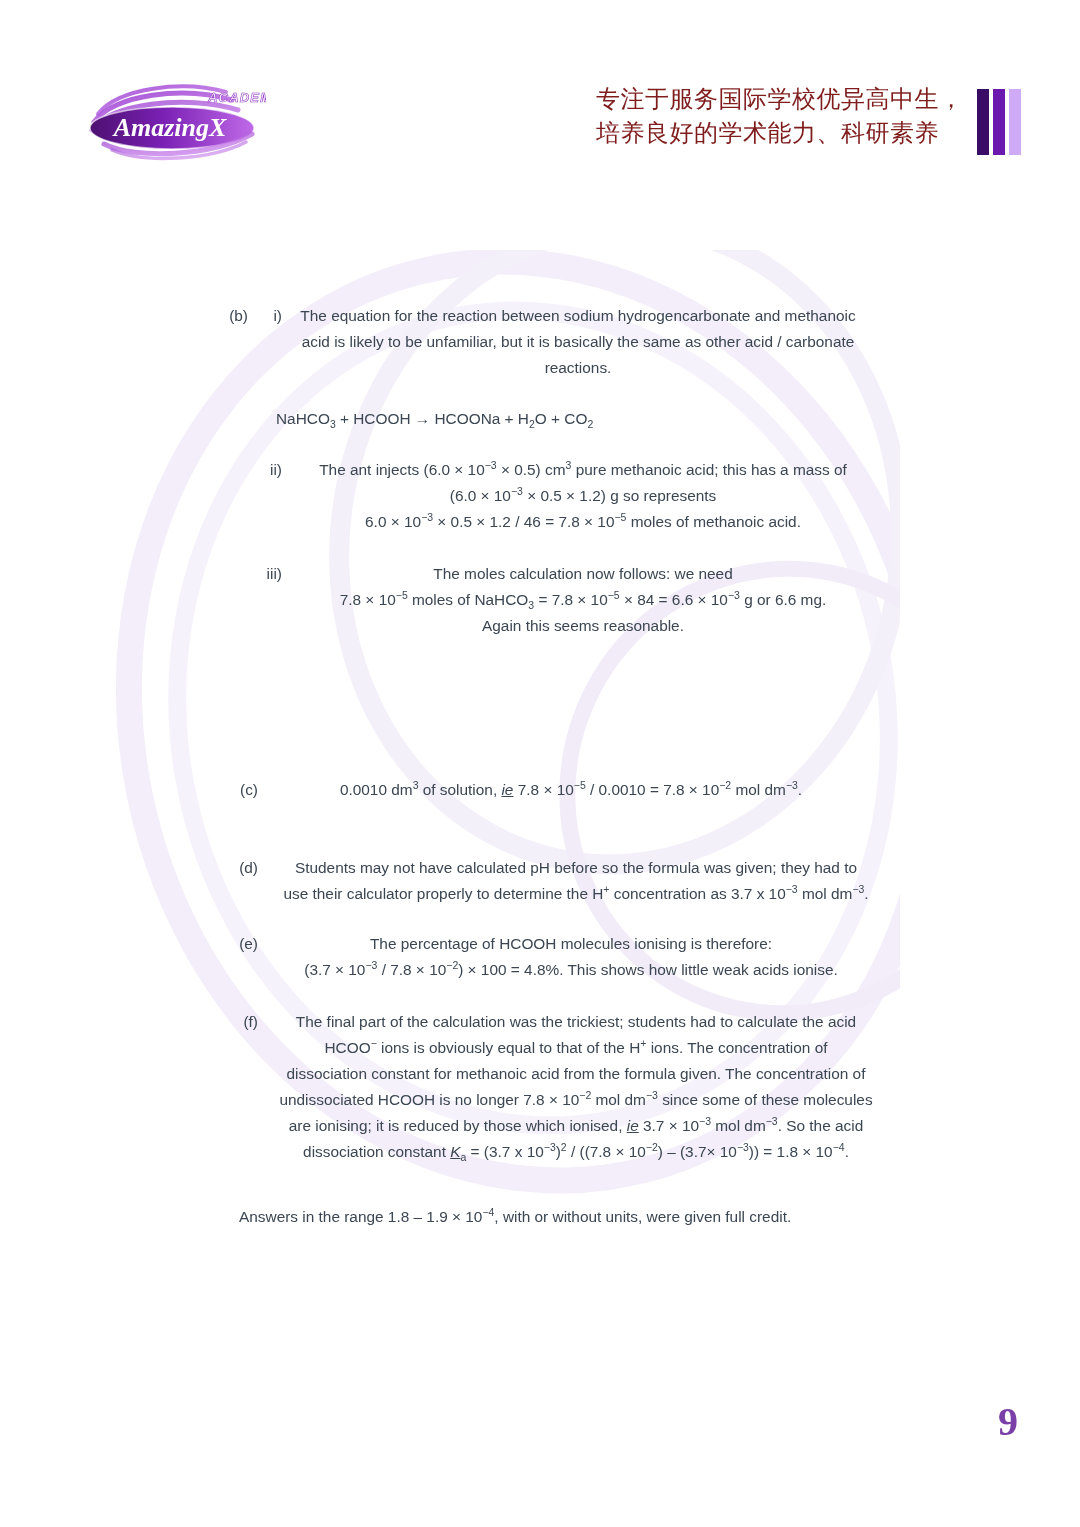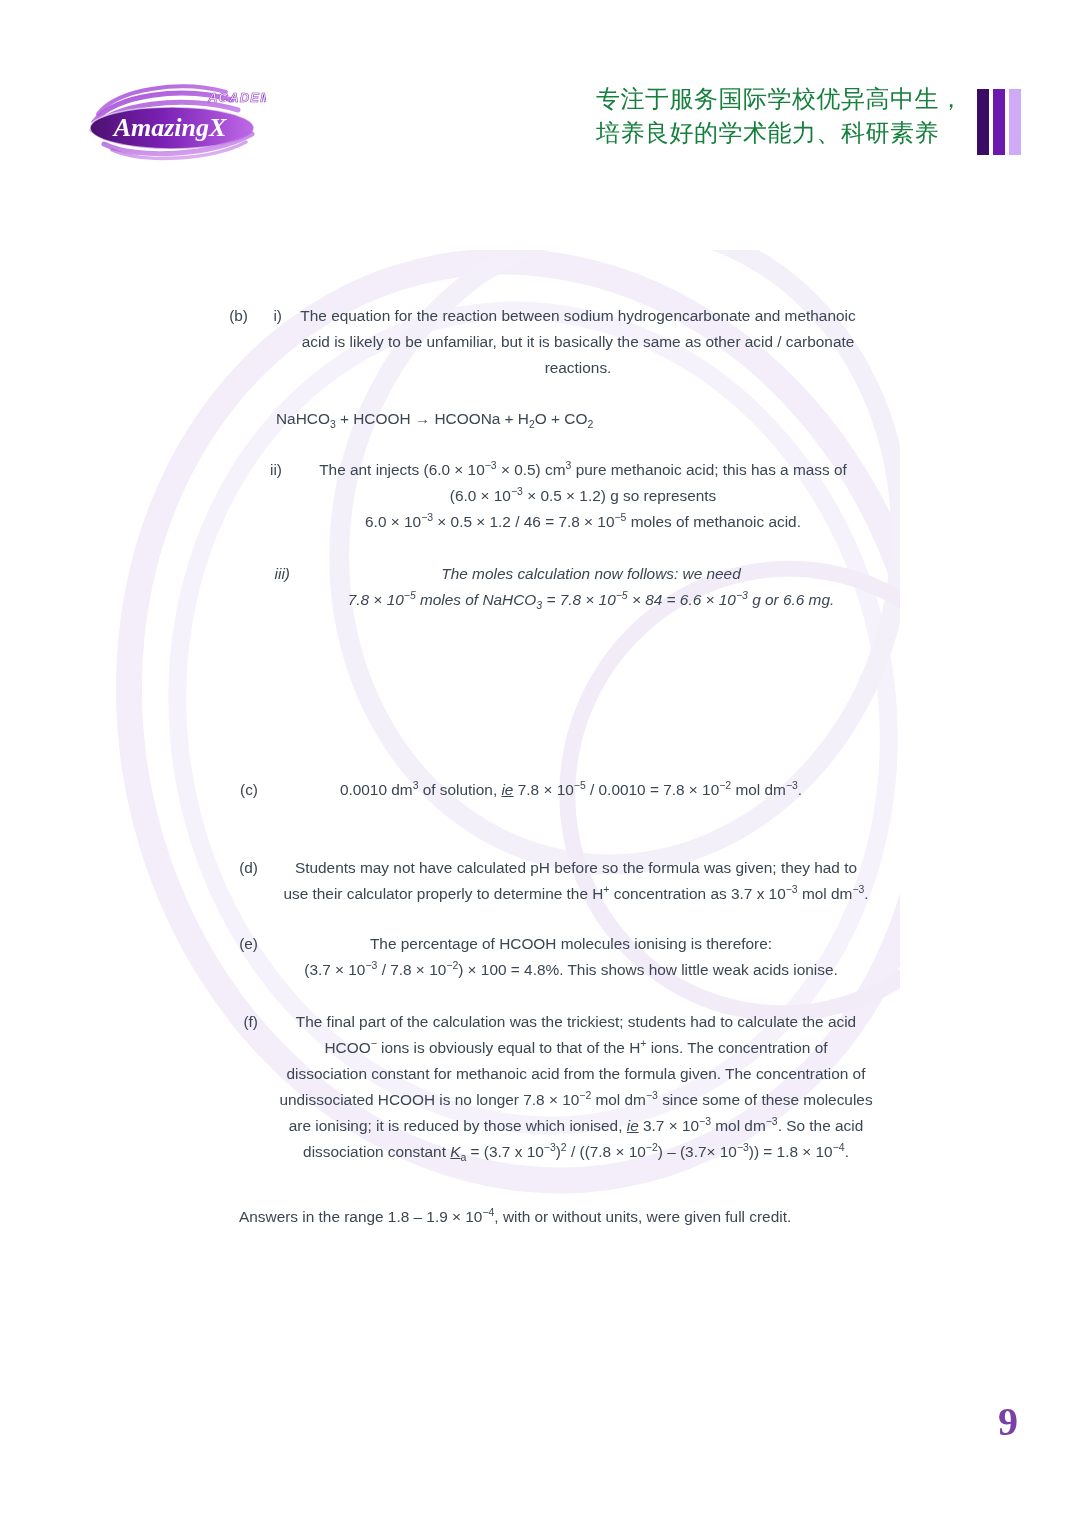--- a/index.html
+++ b/index.html
@@ -82,21 +82,21 @@
     left: 86px; top: 78px;
     width: 180px; height: 84px;
   }
   .logo svg { display: block; }
 
   .tagline {
     position: absolute;
     left: 596px; top: 82px;
     width: 370px;
     text-align: left;
-    color: #15803d;
+    color: #7f1d1d;
     font-family: "Liberation Sans", "DejaVu Sans", sans-serif;
     font-size: 24px;
     line-height: 34px;
     letter-spacing: 0.5px;
     white-space: pre-line;
   }
   .barset {
     position: absolute;
     left: 977px; top: 89px;
     width: 44px; height: 66px;
@@ -145,21 +145,21 @@
   .txt p { margin: 0; }
 
   sup { font-size: 0.68em; vertical-align: super; line-height: 0; }
   sub { font-size: 0.68em; vertical-align: sub; line-height: 0; }
   .ital { font-style: italic; text-decoration: underline; }
 
   
   #blk-b   { left: 218px; top: 303px;  width: 650px; }
   #blk-eq  { left: 268px; top: 406px;  width: 600px; margin-left: 8px; }
   #blk-bii { left: 248px; top: 457px;  width: 630px; }
-  #blk-biii{ left: 256px; top: 561px;  width: 630px; font-style: italic; }
+  #blk-biii{ left: 248px; top: 561px;  width: 630px; }
   #blk-c   { left: 228px; top: 777px;  width: 650px; }
   #blk-d   { left: 228px; top: 855px;  width: 660px; }
   #blk-e   { left: 228px; top: 931px;  width: 650px; }
   #blk-f   { left: 228px; top: 1009px; width: 660px; }
   #blk-ans { left: 239px; top: 1189px; width: 660px; }
 
   .pagenum {
     position: absolute;
     right: 62px; bottom: 82px;
     color: #7b3fa8;
@@ -250,20 +250,21 @@
         </div>
       </div>
     </div>
 
     <div class="block" id="blk-biii">
       <div class="row">
         <span class="lbl lbl-roman">iii)</span>
         <div class="txt">
           <p>The moles calculation now follows: we need</p>
           <p><span>7.8 × 10</span><sup>−5</sup><span> moles of NaHCO</span><sub>3</sub><span> = 7.8 × 10</span><sup>−5</sup><span> × 84 = 6.6 × 10</span><sup>−3</sup><span> g or 6.6 mg.</span></p>
+          <p>Again this seems reasonable.</p>
         </div>
       </div>
     </div>
 
     <div class="block" id="blk-c">
       <div class="row">
         <span class="lbl lbl-cdef">(c)</span>
         <div class="txt">
           <p><span>0.0010 dm</span><sup>3</sup><span> of solution, </span><span class="ital">ie</span><span> 7.8 × 10</span><sup>−5</sup><span> / 0.0010 = 7.8 × 10</span><sup>−2</sup><span> mol dm</span><sup>−3</sup><span>.</span></p>
         </div>

